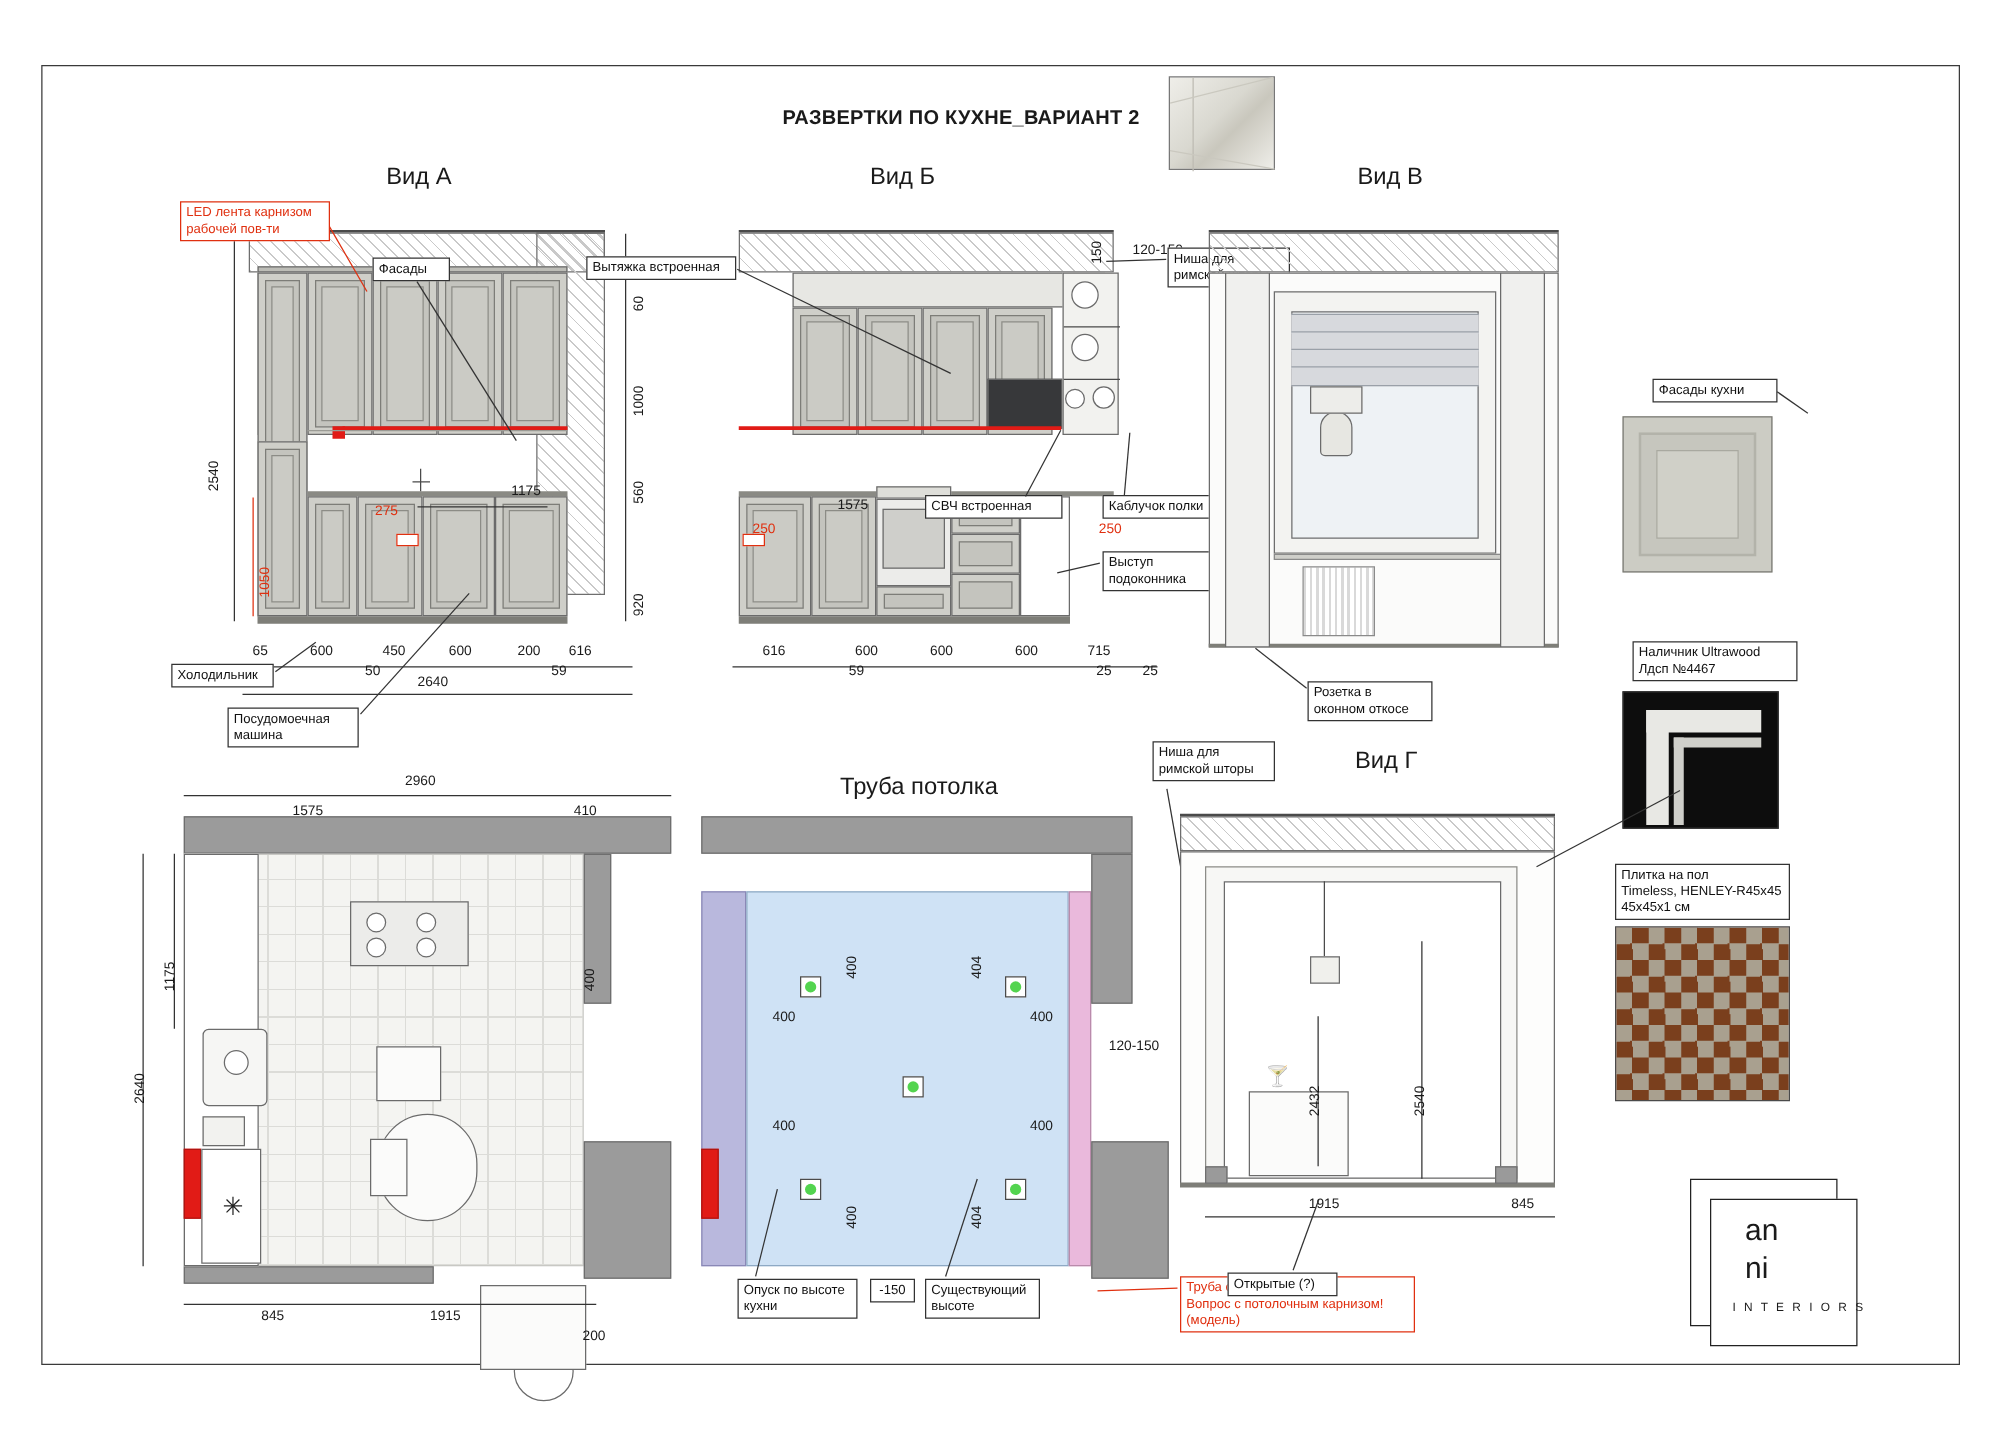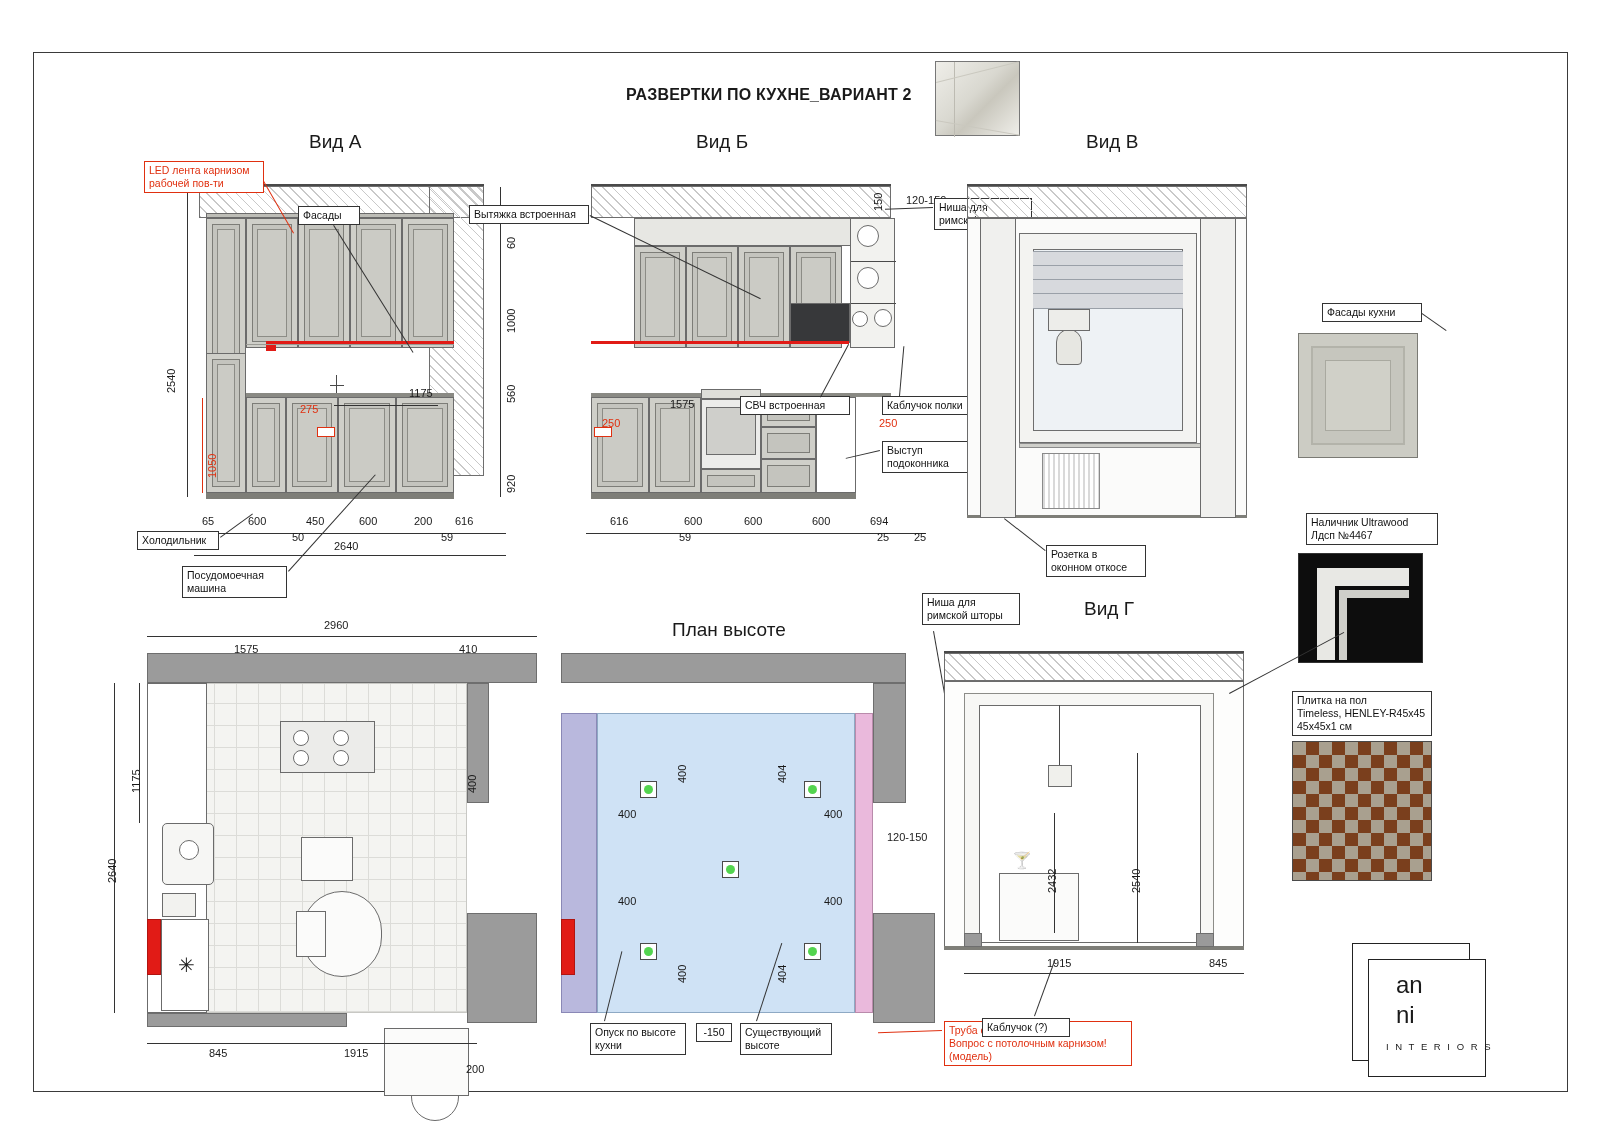--- a/index.html
+++ b/index.html
@@ -271,21 +271,21 @@
     <div class="t dimr" style="left:568px;top:364px;">250</div>
     <div class="t dimr" style="left:845px;top:364px;">250</div>
     <div class="t dim" style="left:838px;top:158px;transform:rotate(-90deg);transform-origin:0 0;">150</div>
     <div class="t dim" style="left:872px;top:141px;">120-150</div>
 
     <div class="dimline" style="left:552px;top:480px;width:340px;height:1px;"></div>
     <div class="t dim" style="left:576px;top:462px;">616</div>
     <div class="t dim" style="left:650px;top:462px;">600</div>
     <div class="t dim" style="left:710px;top:462px;">600</div>
     <div class="t dim" style="left:778px;top:462px;">600</div>
-    <div class="t dim" style="left:836px;top:462px;">694</div>
+    <div class="t dim" style="left:836px;top:462px;">715</div>
     <div class="t dim" style="left:645px;top:478px;">59</div>
     <div class="t dim" style="left:843px;top:478px;">25</div>
     <div class="t dim" style="left:880px;top:478px;">25</div>
 
     <div class="callout" style="left:435px;top:152px;width:120px;">Вытяжка встроенная</div>
     <div class="lead" style="left:556px;top:162px;width:190px;transform:rotate(26deg);"></div>
     <div class="callout" style="left:706px;top:343px;width:110px;">СВЧ встроенная</div>
     <div class="lead" style="left:786px;top:344px;width:60px;transform:rotate(-62deg);"></div>
     <div class="callout" style="left:848px;top:343px;width:90px;">Каблучок полки</div>
     <div class="lead" style="left:865px;top:343px;width:50px;transform:rotate(-85deg);"></div>
@@ -378,21 +378,21 @@
     <div class="t dim" style="left:96px;top:740px;transform:rotate(-90deg);transform-origin:0 0;">1175</div>
     <div class="dimline" style="left:80px;top:630px;width:1px;height:330px;"></div>
     <div class="t dim" style="left:72px;top:830px;transform:rotate(-90deg);transform-origin:0 0;">2640</div>
     <div class="t dim" style="left:432px;top:740px;transform:rotate(-90deg);transform-origin:0 0;">400</div>
 
     <div class="dimline" style="left:113px;top:990px;width:330px;height:1px;"></div>
     <div class="t dim" style="left:175px;top:994px;">845</div>
     <div class="t dim" style="left:310px;top:994px;">1915</div>
     <div class="t dim" style="left:432px;top:1010px;">200</div>
 
-    <div class="t viewtitle" style="left:638px;top:566px;">План высоте</div>
+    <div class="t viewtitle" style="left:638px;top:566px;">Труба потолка</div>
     <div class="plan-wall" style="left:527px;top:600px;width:345px;height:30px;"></div>
     <div class="ceil-violet" style="left:527px;top:660px;width:36px;height:300px;"></div>
     <div class="ceil-blue" style="left:563px;top:660px;width:258px;height:300px;"></div>
     <div class="ceil-pink" style="left:821px;top:660px;width:18px;height:300px;"></div>
     <div class="plan-wall" style="left:839px;top:630px;width:33px;height:120px;"></div>
     <div class="plan-wall" style="left:839px;top:860px;width:62px;height:110px;"></div>
     <div class="solid" style="left:527px;top:866px;width:14px;height:56px;background:#e11b16;border-color:#b01410;"></div>
 
     <div class="light" style="left:606px;top:728px;"></div>
     <div class="light" style="left:770px;top:728px;"></div>
@@ -442,21 +442,21 @@
     <div class="solid" style="left:1162px;top:880px;width:18px;height:14px;"></div>
 
     <div class="dimline" style="left:1020px;top:760px;width:1px;height:120px;"></div>
     <div class="t dim" style="left:1012px;top:840px;transform:rotate(-90deg);transform-origin:0 0;">2432</div>
     <div class="dimline" style="left:1103px;top:700px;width:1px;height:190px;"></div>
     <div class="t dim" style="left:1096px;top:840px;transform:rotate(-90deg);transform-origin:0 0;">2540</div>
     <div class="dimline" style="left:930px;top:920px;width:280px;height:1px;"></div>
     <div class="t dim" style="left:1013px;top:904px;">1915</div>
     <div class="t dim" style="left:1175px;top:904px;">845</div>
 
-    <div class="callout" style="left:948px;top:965px;width:88px;">Каблучок (?)</div>
+    <div class="callout" style="left:948px;top:965px;width:88px;">Открытые (?)</div>
     <div class="lead" style="left:1000px;top:963px;width:60px;transform:rotate(-70deg);"></div>
 
     <div class="lead" style="left:1195px;top:640px;width:130px;transform:rotate(-28deg);"></div>
 
     <div class="logo" style="left:1318px;top:890px;width:118px;height:118px;"></div>
     <div class="logo" style="left:1334px;top:906px;width:118px;height:118px;"></div>
     <div class="t" style="left:1362px;top:918px;font-size:24px;color:#1a1a1a;">an</div>
     <div class="t" style="left:1362px;top:948px;font-size:24px;color:#1a1a1a;">ni</div>
     <div class="t" style="left:1352px;top:988px;font-size:9.5px;letter-spacing:2px;color:#1a1a1a;">I N T E R I O R S</div>
 

